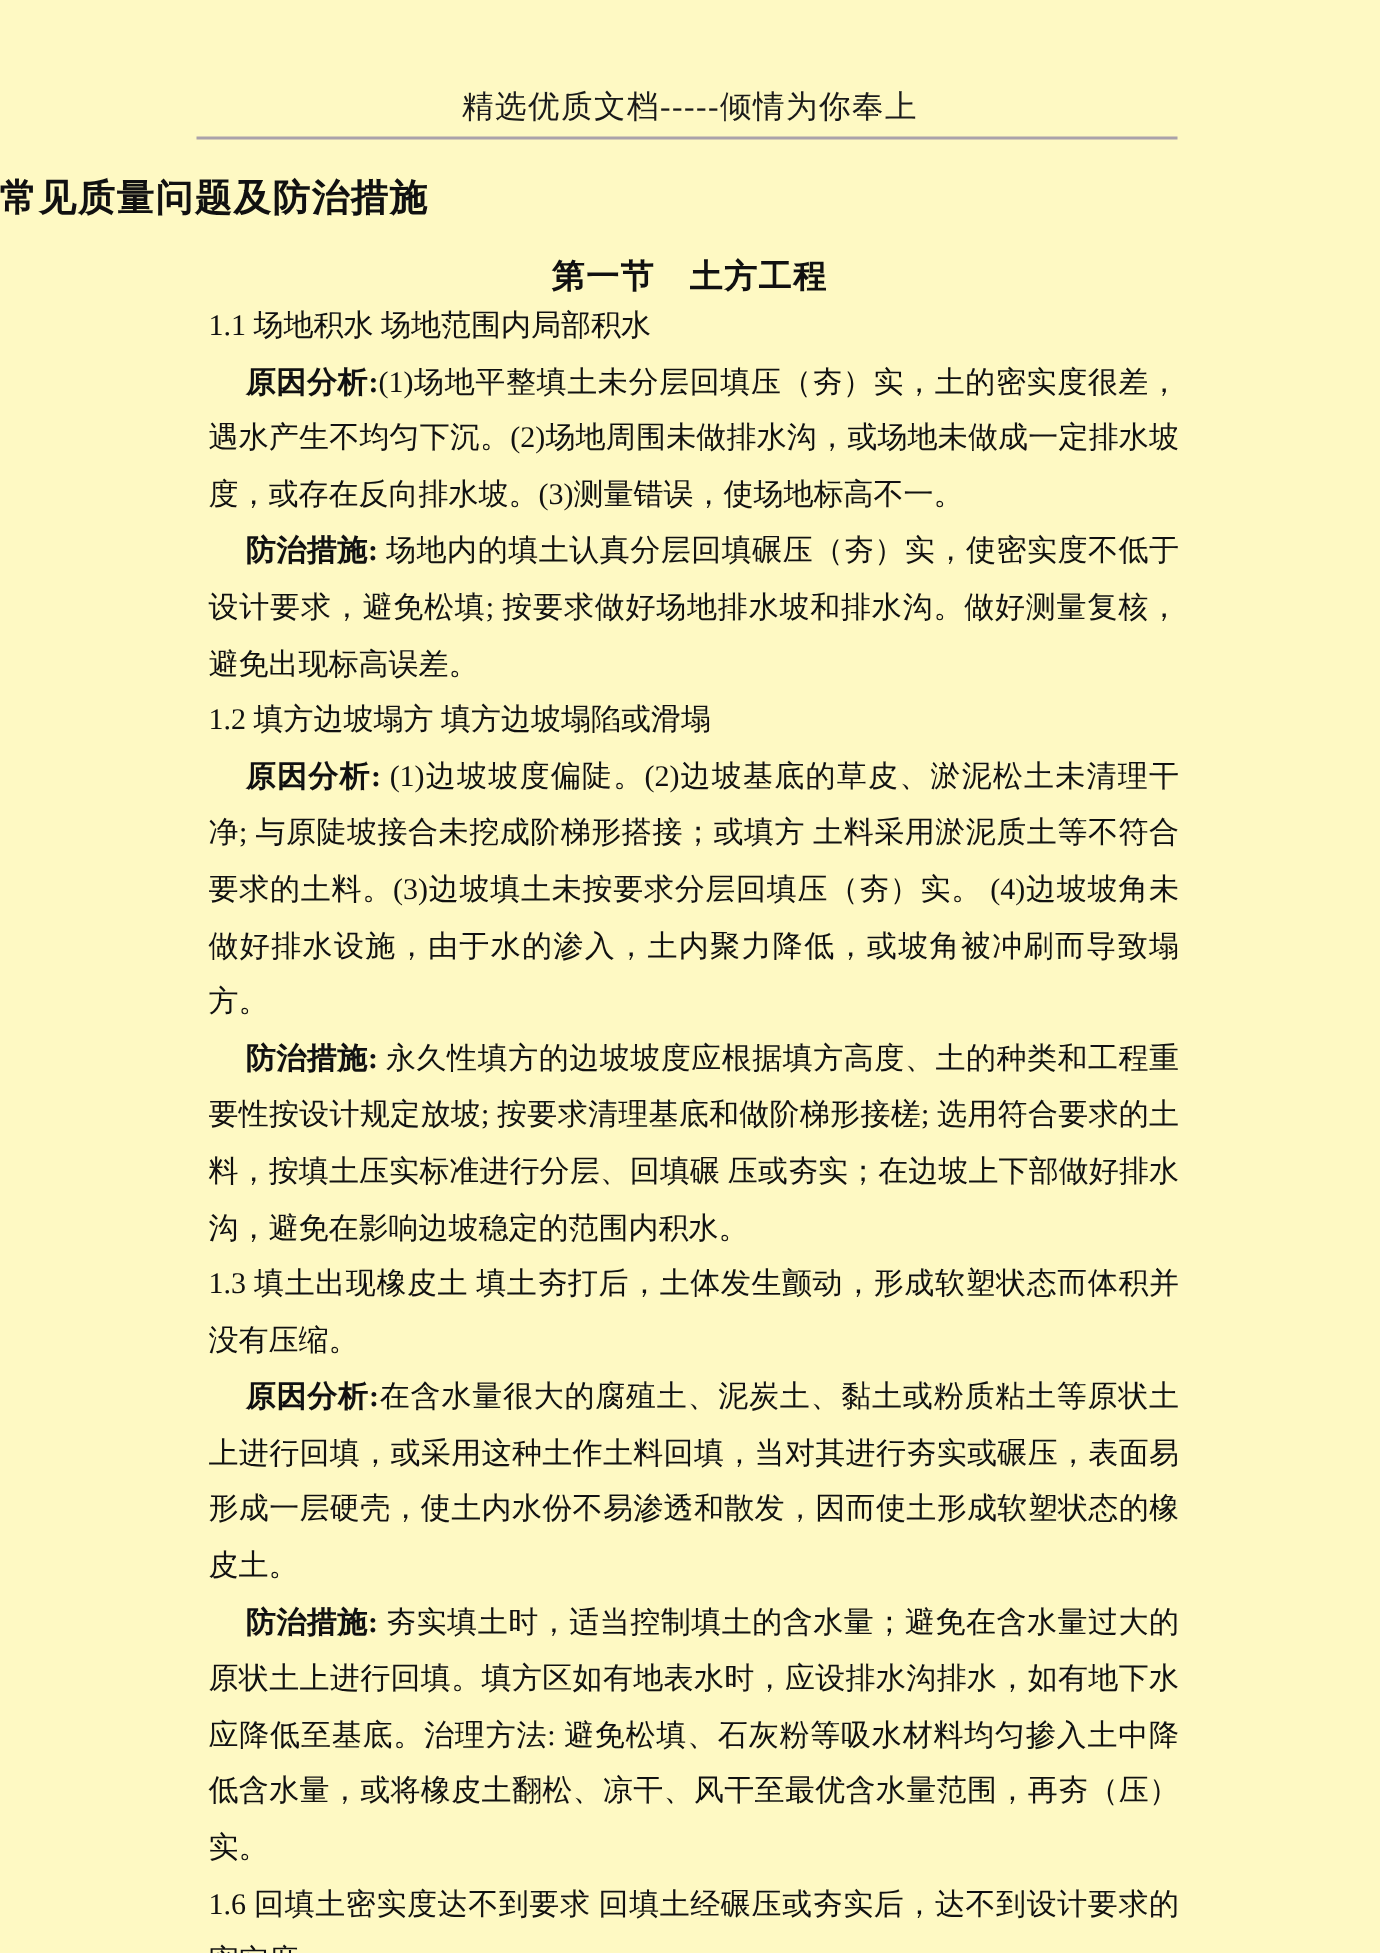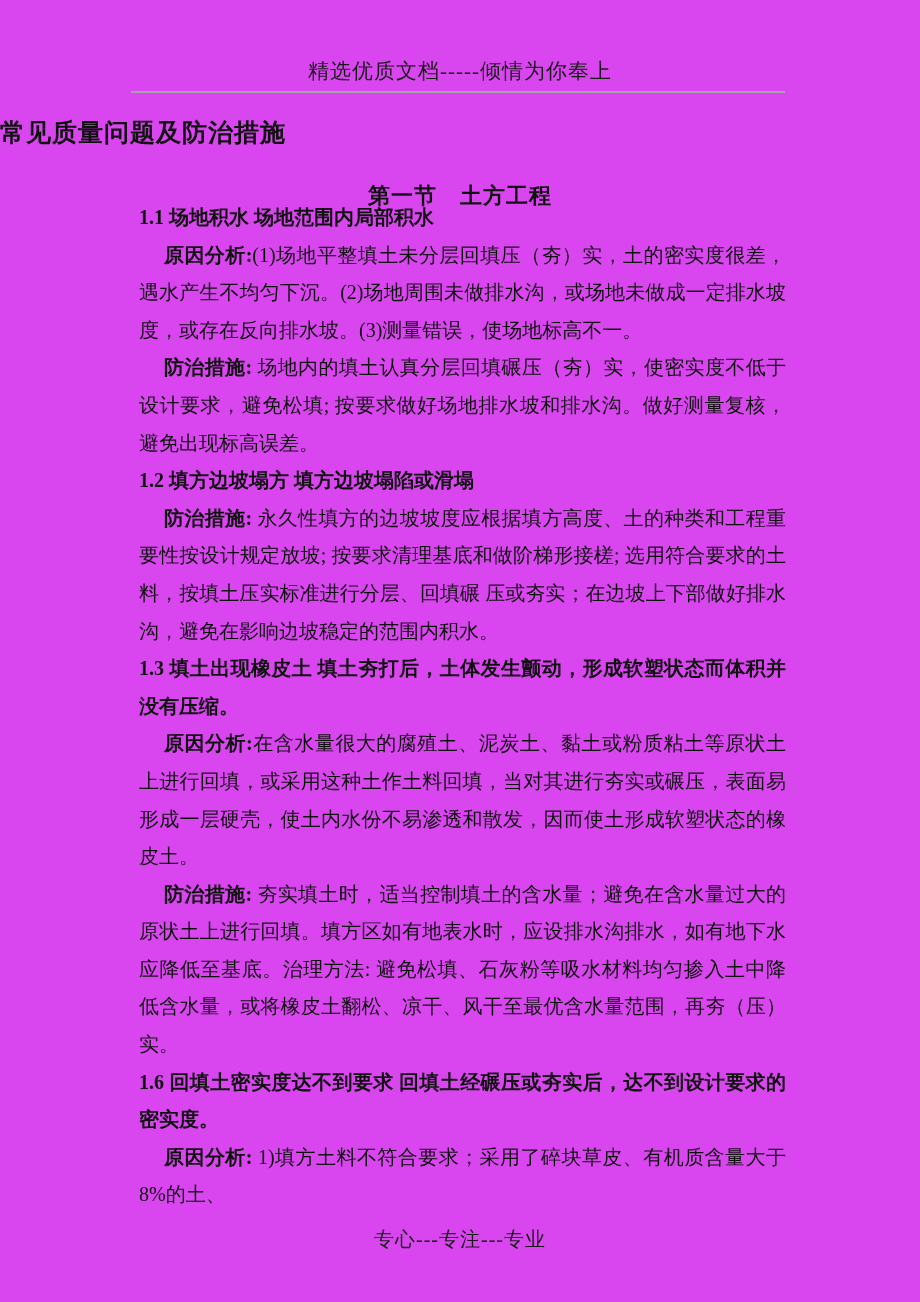--- a/index.html
+++ b/index.html
@@ -1,20 +1,20 @@
 <!DOCTYPE html>
 <html lang="zh"><head>
 <meta charset="utf-8">
 <style>
   html,body{margin:0;padding:0;background:#888;}
   .page{
     position:relative;
     width:920px;height:1302px;
     margin:0 auto;
-    background:#d946ef;
+    background:#fef9c3;
     font-family:"Liberation Serif","DejaVu Serif",serif;
     color:#111;
     overflow:hidden;
   }
   .page-header{
     position:absolute;top:58px;left:0;width:100%;
     text-align:center;
     font-size:21px;line-height:26px;
     color:#1a1a1a;
     letter-spacing:1px;
@@ -29,34 +29,33 @@
     font-size:25px;line-height:30px;
     font-weight:bold;
     letter-spacing:1px;
   }
   .doc-subtitle{
     position:absolute;top:170px;left:0;width:100%;
     text-align:center;
     font-size:22px;line-height:28px;
     font-weight:bold;
     letter-spacing:1px;
-    margin-top:12px;
   }
   .body-text{
     position:absolute;top:199px;left:139px;width:647px;
     font-size:20px;
     line-height:37.6px;
     text-align:justify;
   }
   .body-text p{
     margin:0;padding:0;
     white-space:pre-wrap;
   }
   .section-heading{
-    font-weight:bold;
+    font-weight:normal;
   }
   .para-label{
     font-weight:bold;
     margin-left:25px;
   }
   .page-footer{
     position:absolute;top:1226px;left:0;width:100%;
     text-align:center;
     font-size:20px;line-height:26px;
     color:#1a1a1a;
@@ -74,26 +73,26 @@
   <div class="doc-title">常见质量问题及防治措施</div>
   <div class="doc-subtitle">第一节　土方工程</div>
 
   <div class="body-text">
 
     <p class="section-heading">1.1 场地积水 场地范围内局部积水</p>
     <p><span class="para-label">原因分析:</span><span>(1)场地平整填土未分层回填压（夯）实，土的密实度很差，遇水产生不均匀下沉。(2)场地周围未做排水沟，或场地未做成一定排水坡度，或存在反向排水坡。(3)测量错误，使场地标高不一。</span></p>
     <p><span class="para-label">防治措施:</span><span> 场地内的填土认真分层回填碾压（夯）实，使密实度不低于设计要求，避免松填; 按要求做好场地排水坡和排水沟。做好测量复核，避免出现标高误差。</span></p>
 
     <p class="section-heading">1.2 填方边坡塌方 填方边坡塌陷或滑塌</p>
+    <p><span class="para-label">原因分析:</span><span> (1)边坡坡度偏陡。(2)边坡基底的草皮、淤泥松土未清理干净; 与原陡坡接合未挖成阶梯形搭接；或填方 土料采用淤泥质土等不符合要求的土料。(3)边坡填土未按要求分层回填压（夯）实。 (4)边坡坡角未做好排水设施，由于水的渗入，土内聚力降低，或坡角被冲刷而导致塌方。</span></p>
     <p><span class="para-label">防治措施:</span><span> 永久性填方的边坡坡度应根据填方高度、土的种类和工程重要性按设计规定放坡; 按要求清理基底和做阶梯形接槎; 选用符合要求的土料，按填土压实标准进行分层、回填碾 压或夯实；在边坡上下部做好排水沟，避免在影响边坡稳定的范围内积水。</span></p>
 
     <p class="section-heading">1.3 填土出现橡皮土 填土夯打后，土体发生颤动，形成软塑状态而体积并没有压缩。</p>
     <p><span class="para-label">原因分析:</span><span>在含水量很大的腐殖土、泥炭土、黏土或粉质粘土等原状土上进行回填，或采用这种土作土料回填，当对其进行夯实或碾压，表面易形成一层硬壳，使土内水份不易渗透和散发，因而使土形成软塑状态的橡皮土。</span></p>
     <p><span class="para-label">防治措施:</span><span> 夯实填土时，适当控制填土的含水量；避免在含水量过大的原状土上进行回填。填方区如有地表水时，应设排水沟排水，如有地下水应降低至基底。治理方法: 避免松填、石灰粉等吸水材料均匀掺入土中降低含水量，或将橡皮土翻松、凉干、风干至最优含水量范围，再夯（压）实。</span></p>
 
     <p class="section-heading">1.6 回填土密实度达不到要求 回填土经碾压或夯实后，达不到设计要求的密实度。</p>
     <p><span class="para-label">原因分析:</span><span> 1)填方土料不符合要求；采用了碎块草皮、有机质含量大于 8%的土、</span></p>
 
   </div>
 
-  <div class="page-footer">专心---专注---专业</div>
 
 </div>
 
 </body></html>

